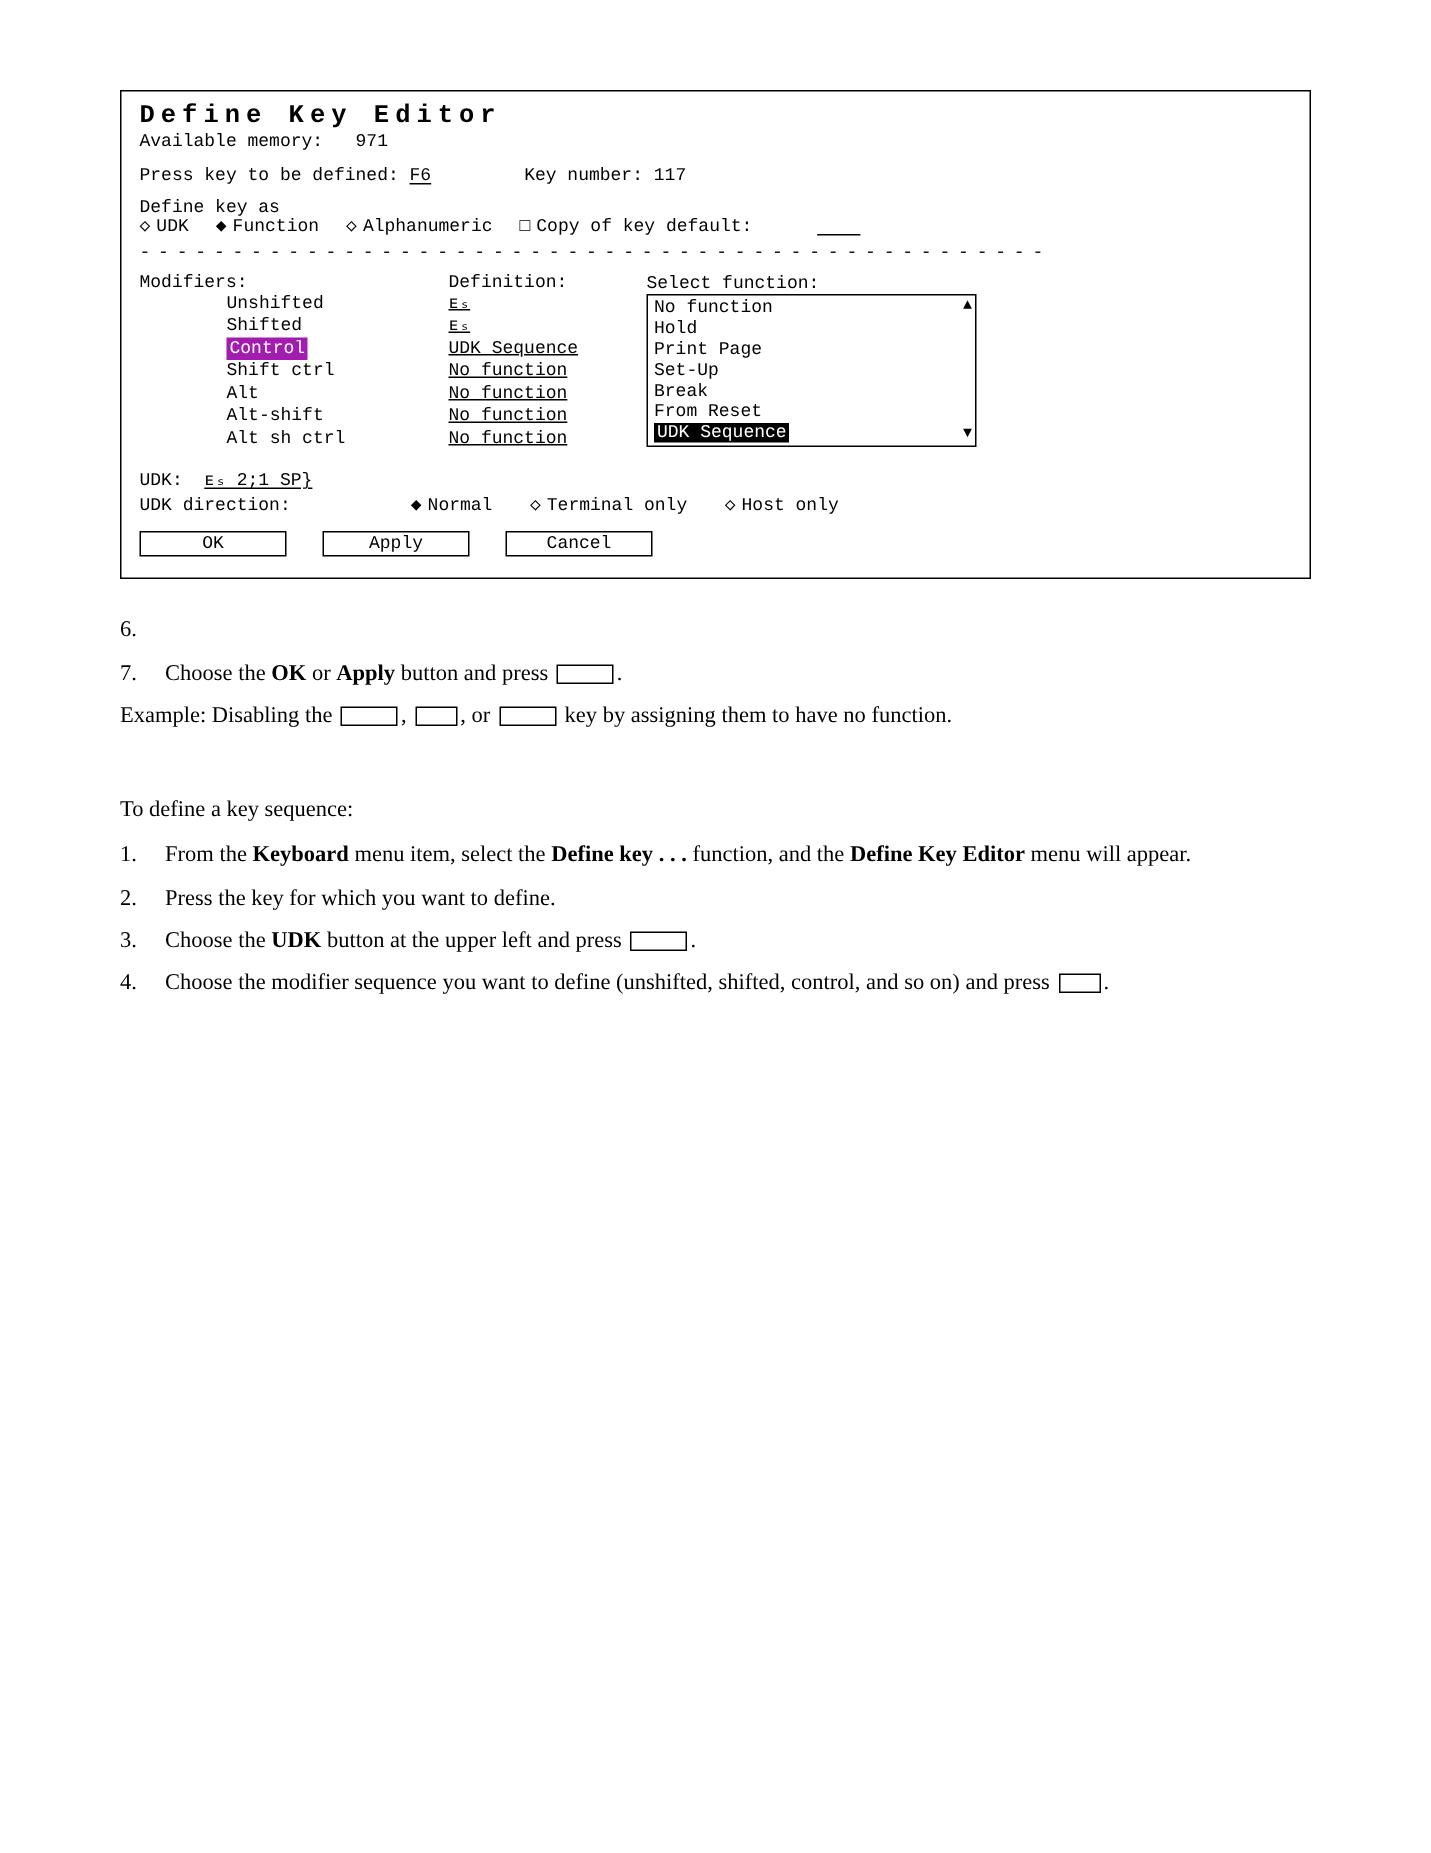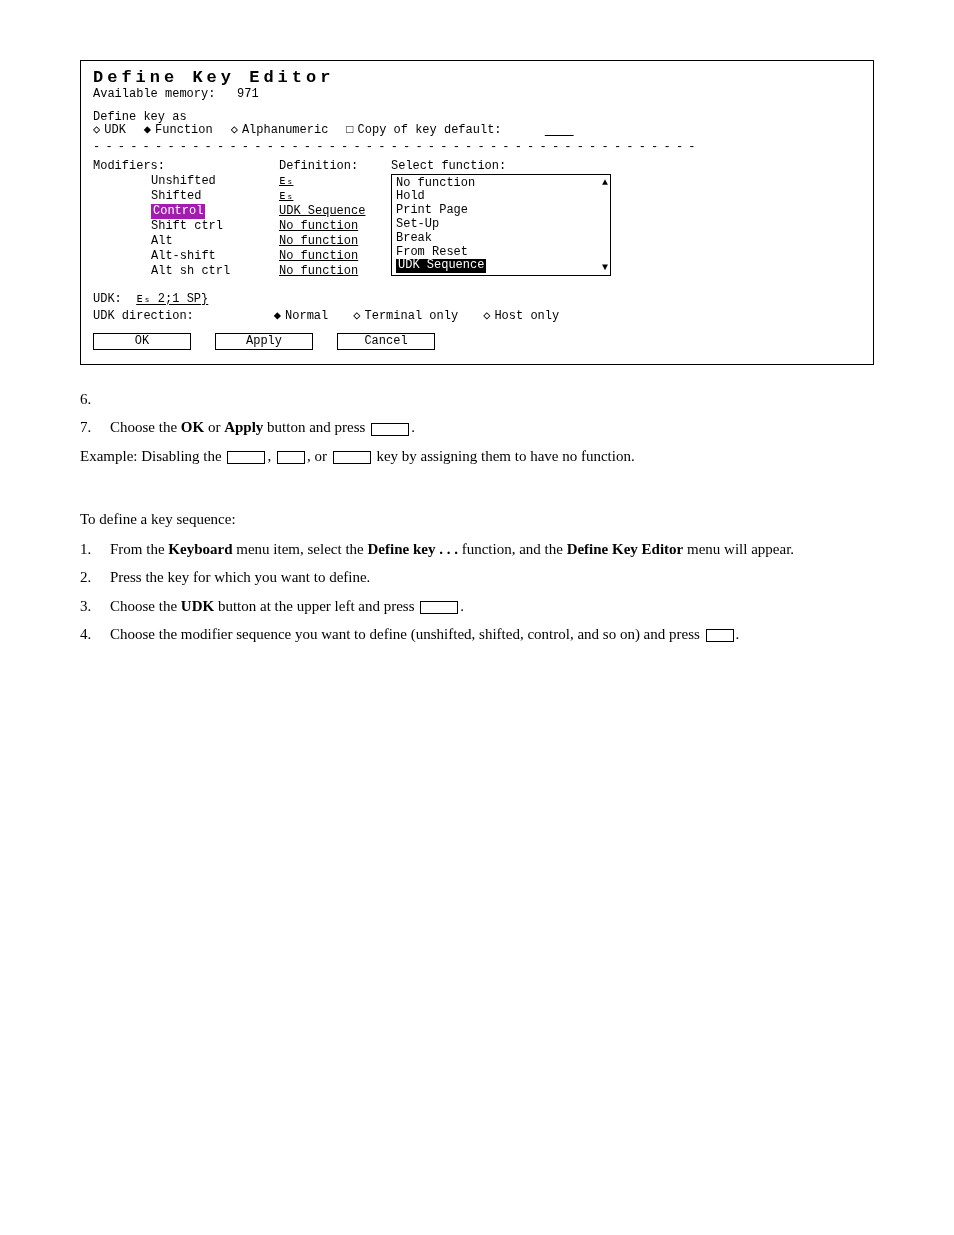--- a/index.html
+++ b/index.html
@@ -41,22 +41,22 @@
   }
   .dashed-line {
     letter-spacing: -1px;
     margin: 4px 0 6px 0;
   }
   .radio-empty::before { content: "\25C7"; margin-right: 4px; }
   .radio-filled::before { content: "\25C6"; margin-right: 4px; }
   .checkbox-empty::before { content: "\25A1"; margin-right: 4px; }
   .mid-cols {
     display: flex;
-    align-items: flex-start;
-    gap: 16px;
+    align-items: center;
+    gap: 36px;
   }
   .col-mod { min-width: 170px; }
   .col-def { min-width: 96px; }
   .col-func { flex: 1; }
   .mod-list { padding-left: 58px; }
   .mod-list div { line-height: 1.25; }
   .sel-mod {
     background: #a21caf; color: #fff;
     padding: 0 2px; display: inline-block;
   }
@@ -125,20 +125,27 @@
 </head>
 <body>
 
 <div class="editor-box">
   <div class="editor-title">Define Key Editor</div>
   <div class="editor-sub">
     <span>Available memory:</span>&nbsp;&nbsp;
     <span>971</span>
   </div>
 
+  <div class="row">
+    <span>Press key to be defined:</span>&nbsp;
+    <span class="underline">F6</span>
+    <span style="flex:0 0 62px;"></span>
+    <span>Key number:</span>&nbsp;
+    <span>117</span>
+  </div>
 
   <div style="margin-top:8px;">Define key as</div>
   <div class="row" style="gap:18px;">
     <span class="radio-empty">UDK</span>
     <span class="radio-filled">Function</span>
     <span class="radio-empty">Alphanumeric</span>
     <span class="checkbox-empty">Copy of key default:</span>&nbsp;<span class="underline">&nbsp;&nbsp;&nbsp;&nbsp;</span>
   </div>
 
   <div class="dashed-line">- - - - - - - - - - - - - - - - - - - - - - - - - - - - - - - - - - - - - - - - - - - - - - - - -</div>

